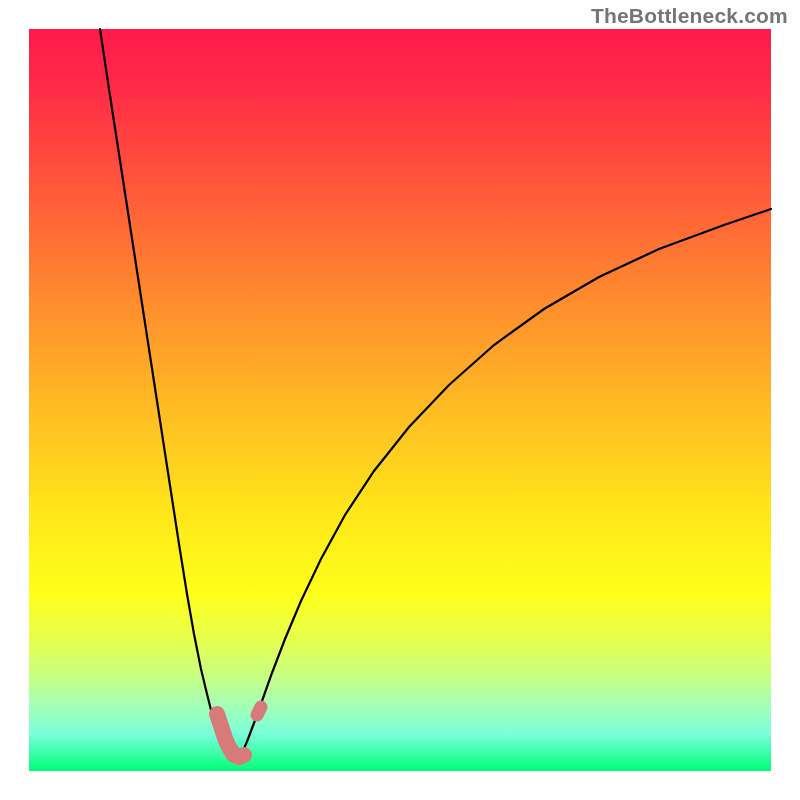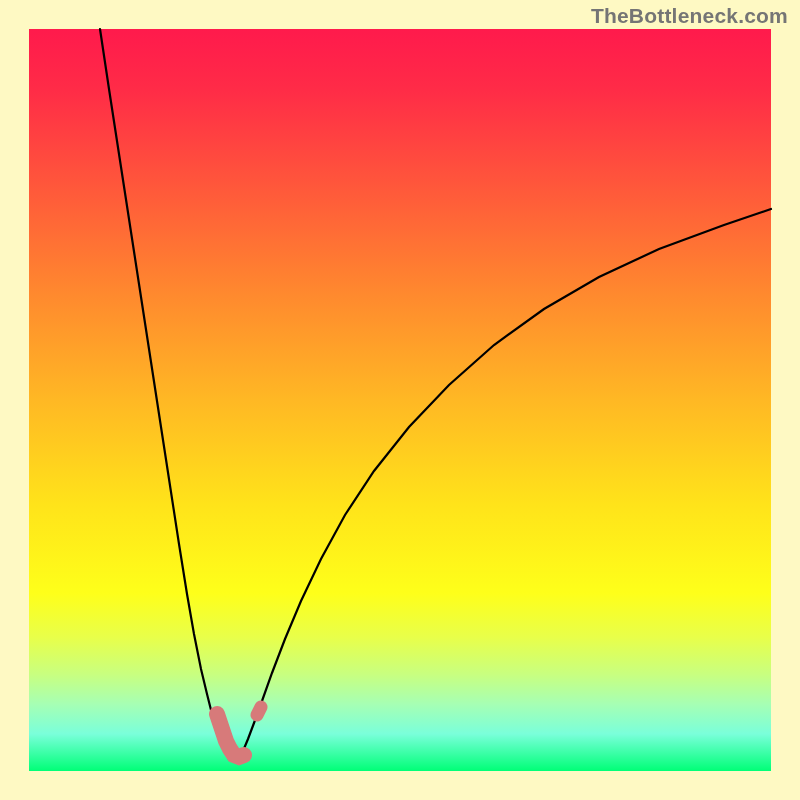--- a/index.html
+++ b/index.html
@@ -1,21 +1,21 @@
 <!DOCTYPE html>
 <html><head>
 <meta charset="utf-8">
 <style>
   * { margin: 0; padding: 0; box-sizing: border-box; }
   html, body { width: 800px; height: 800px; overflow: hidden; background: #000; }
   .frame {
     position: relative;
     width: 800px;
     height: 800px;
-    background: #fef9c3;
+    background: #ffffff;
   }
   .plot {
     position: absolute;
     left: 29px;
     top: 29px;
     width: 742px;
     height: 742px;
     background: linear-gradient(to bottom,
       #ff1a4c 0%,
       #ff2b47 8%,

